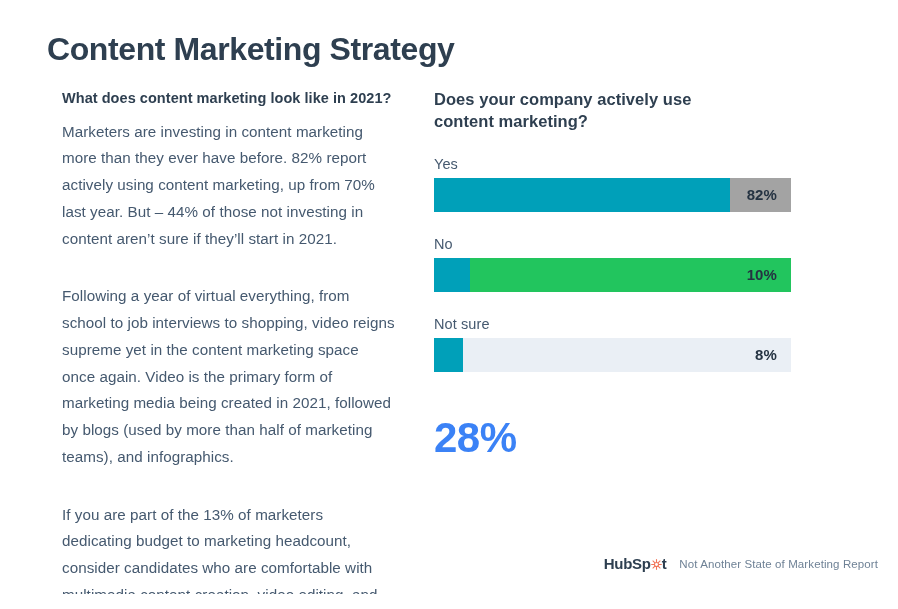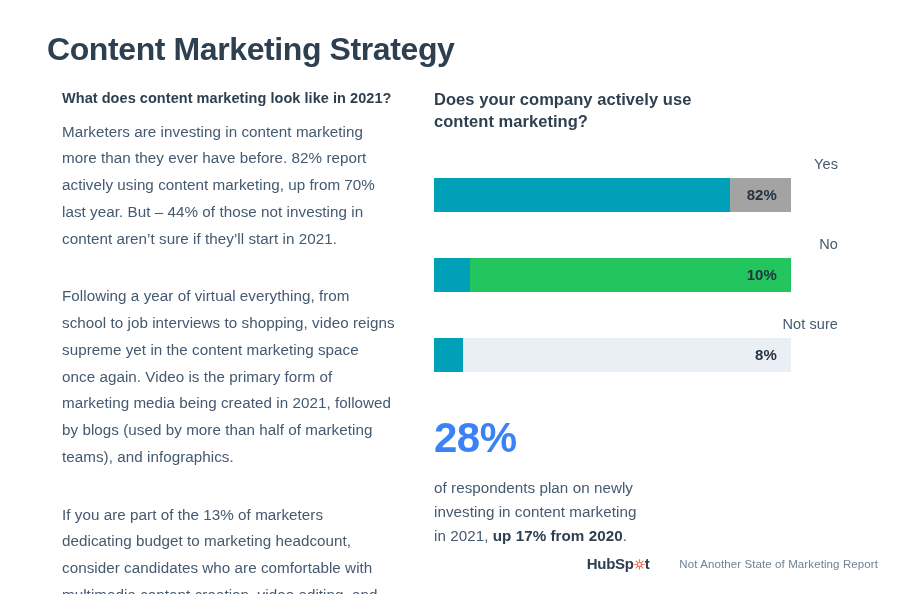--- a/index.html
+++ b/index.html
@@ -87,21 +87,20 @@
   }
 
   .bar-row { margin-bottom: 24px; }
   .bar-row:last-child { margin-bottom: 0; }
 
   .bar-label {
     font-size: 14.5px;
     color: #45596f;
     margin-bottom: 6px;
     letter-spacing: 0.1px;
-    text-align: right;
   }
 
   .bar-track {
     position: relative;
     width: 357px;
     height: 34px;
     background: #eaeff5;
     overflow: hidden;
   }
 
@@ -146,21 +145,21 @@
   }
   .stat-text b { font-weight: bold; color: #2e3f50; }
 
   
   .footer {
     position: absolute;
     right: 20px;
     bottom: 22px;
     display: flex;
     align-items: center;
-    gap: 30px;
+    gap: 13px;
   }
 
   .hubspot-logo {
     display: flex;
     align-items: baseline;
     font-size: 15px;
     font-weight: bold;
     color: #2e3f50;
     letter-spacing: -0.3px;
   }
@@ -221,21 +220,20 @@
           <div class="bar-track" style="background: rgb(234, 239, 245);">
             <div class="bar-fill" style="width: 29px; background: rgb(0, 160, 185);"></div>
             <div class="bar-value">8%</div>
           </div>
         </div>
 
       </div>
 
       <div class="stat-block">
         <div class="stat-number" style="color: #3b82f6;">28%</div>
-        <div class="stat-text"><span>of respondents plan on newly investing in content marketing in 2021, </span><b>up 17% from 2020</b><span>.</span></div>
       </div>
 
     </div>
   </div>
 
   <div class="footer">
     <div class="hubspot-logo">
         <span>Hub</span>
         <span>Sp</span>
         <span class="sprocket"><svg viewBox="0 0 24 24" width="11" height="11" aria-hidden="true">

